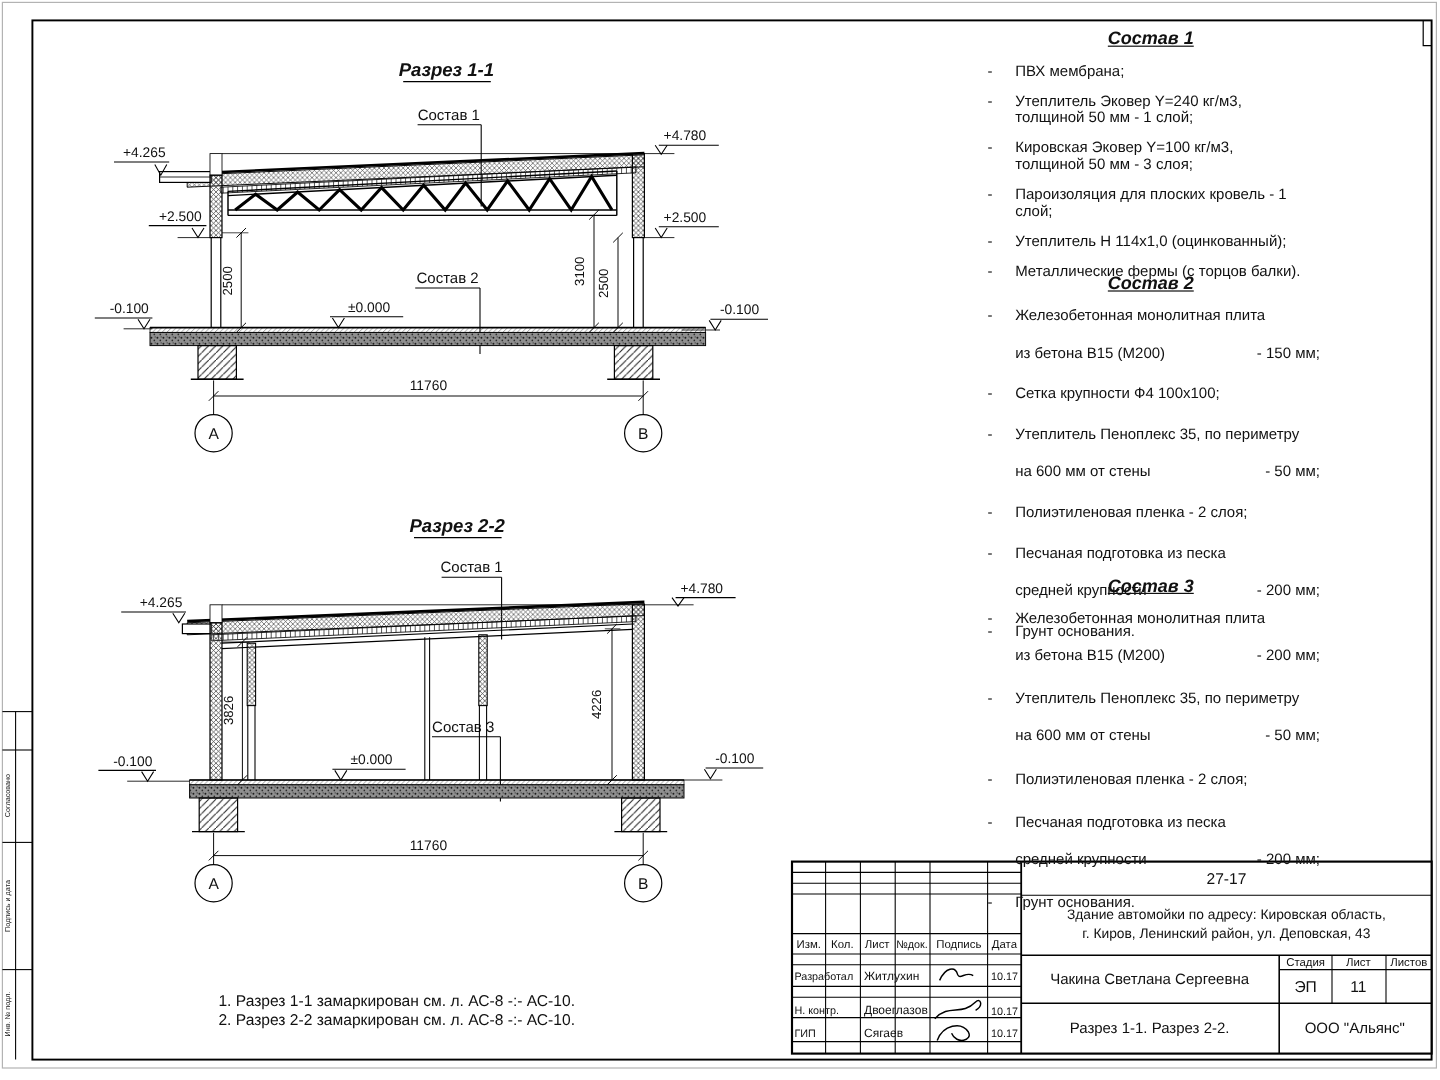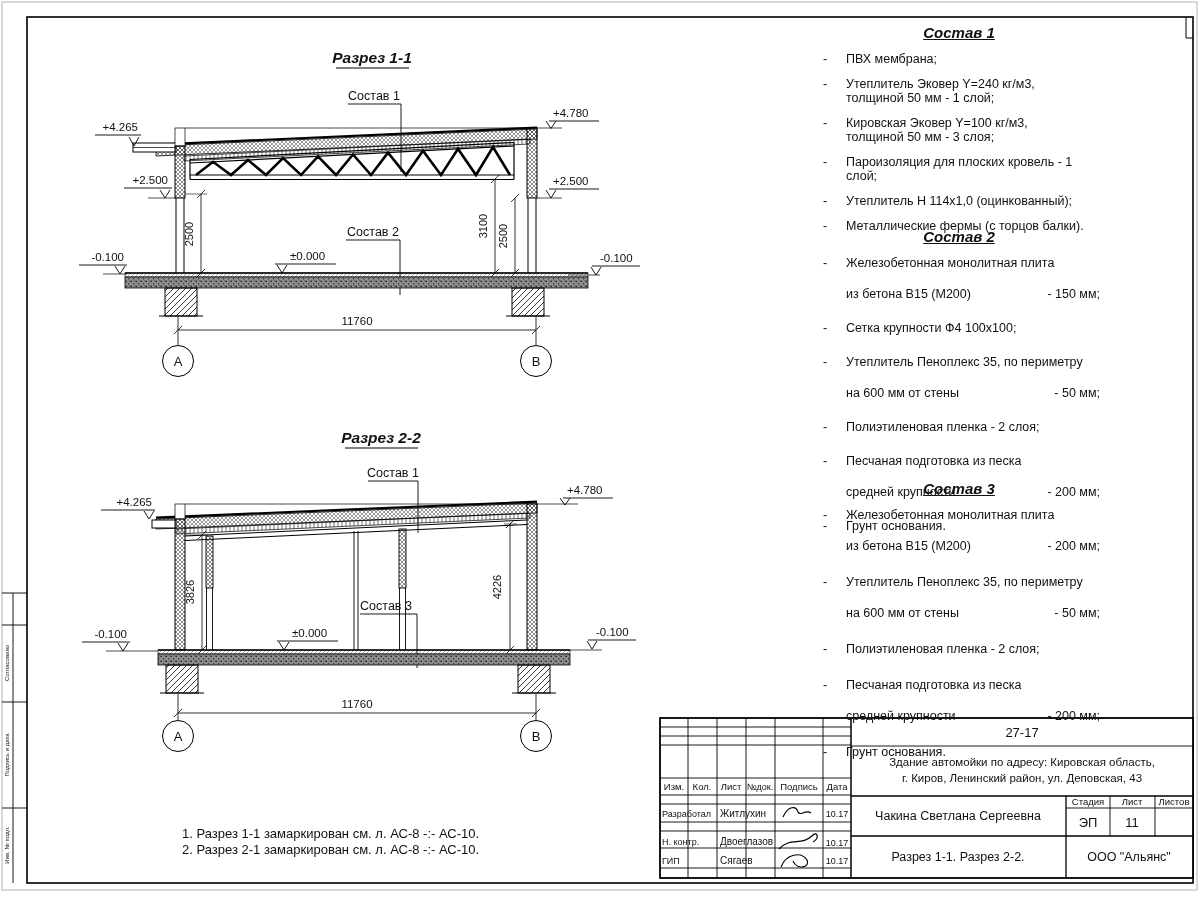--- a/index.html
+++ b/index.html
@@ -436,16 +436,16 @@
         </div>
     </div>
     <div class="item">
       <span class="dash">-</span>
       <div>Грунт основания.</div>
     </div>
   </div>
 
   <div class="notes">
     <div>1. Разрез 1-1 замаркирован см. л. АС-8 -:- АС-10.</div>
-    <div>2. Разрез 2-1 замаркирован см. л. АС-8 -:- АС-10.</div>
+    <div>2. Разрез 2-2 замаркирован см. л. АС-8 -:- АС-10.</div>
   </div>
 
 </div>
 
 </body></html>

